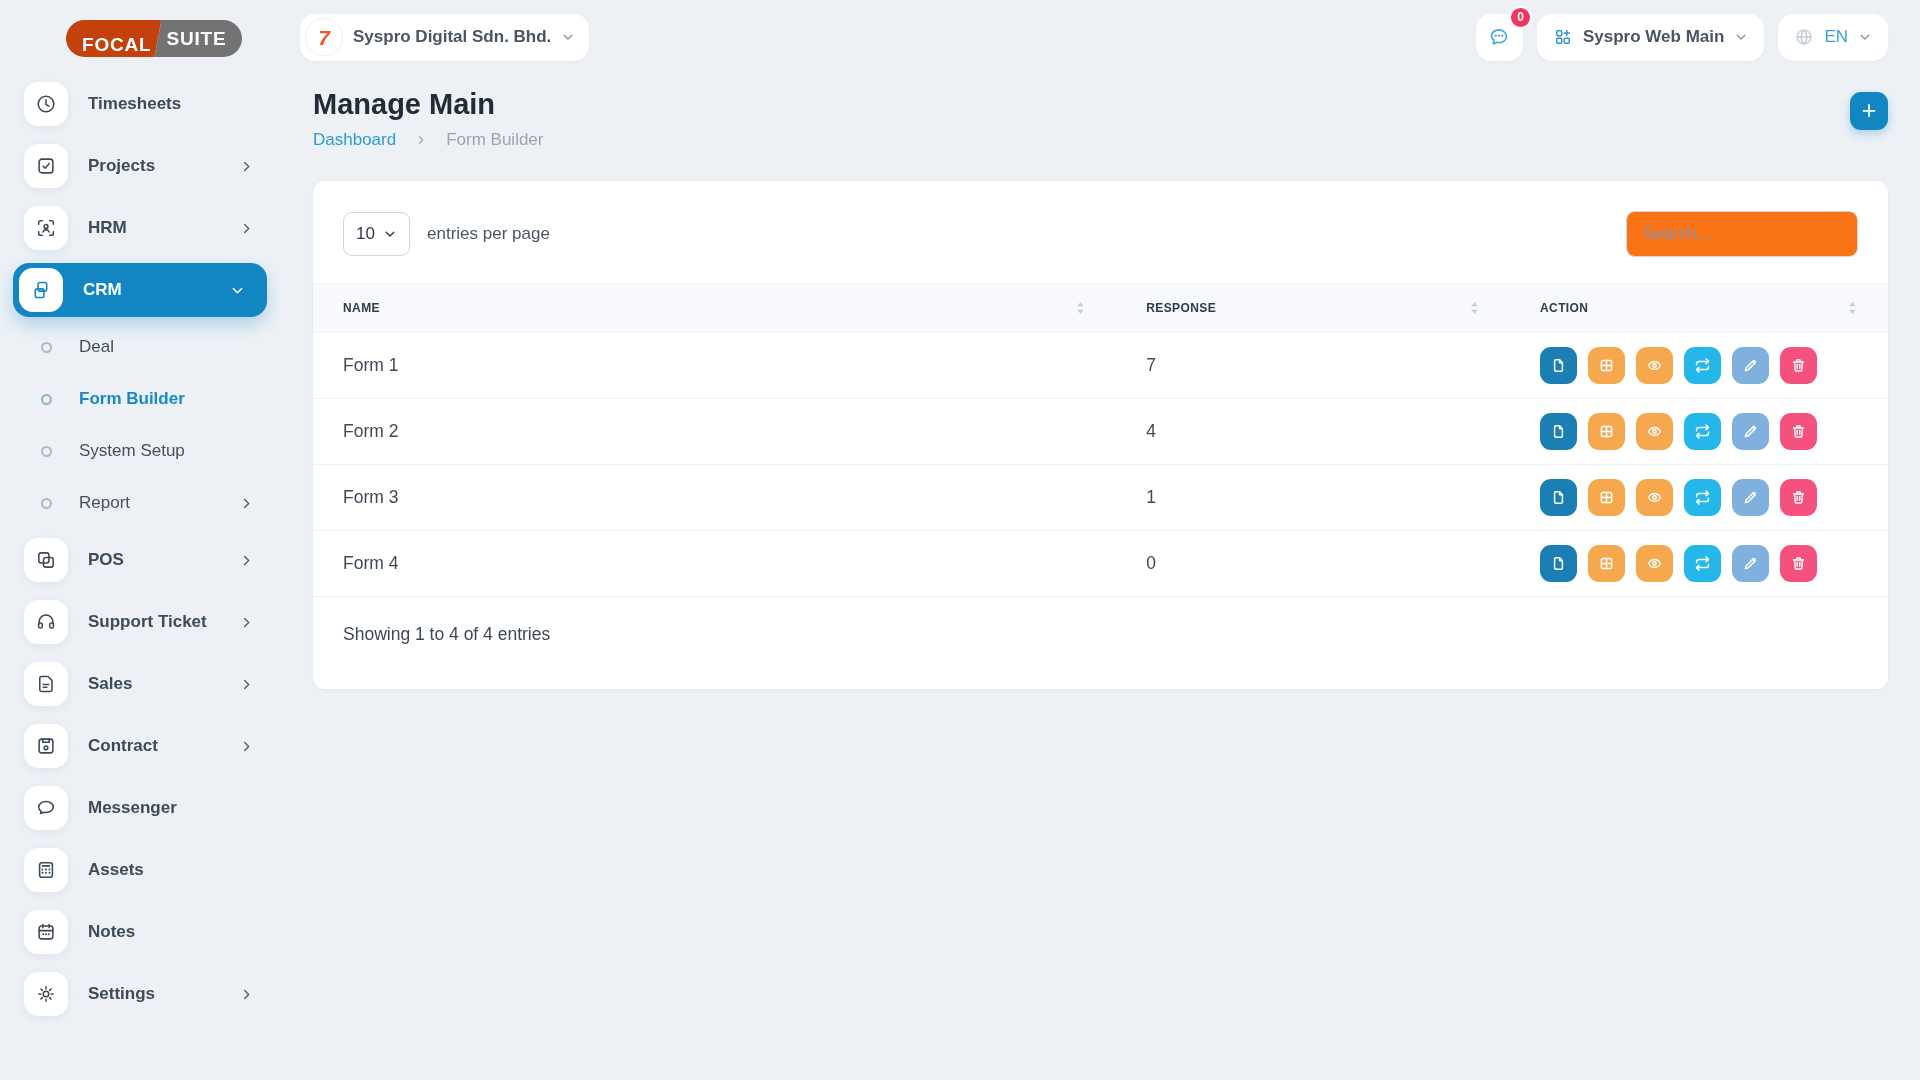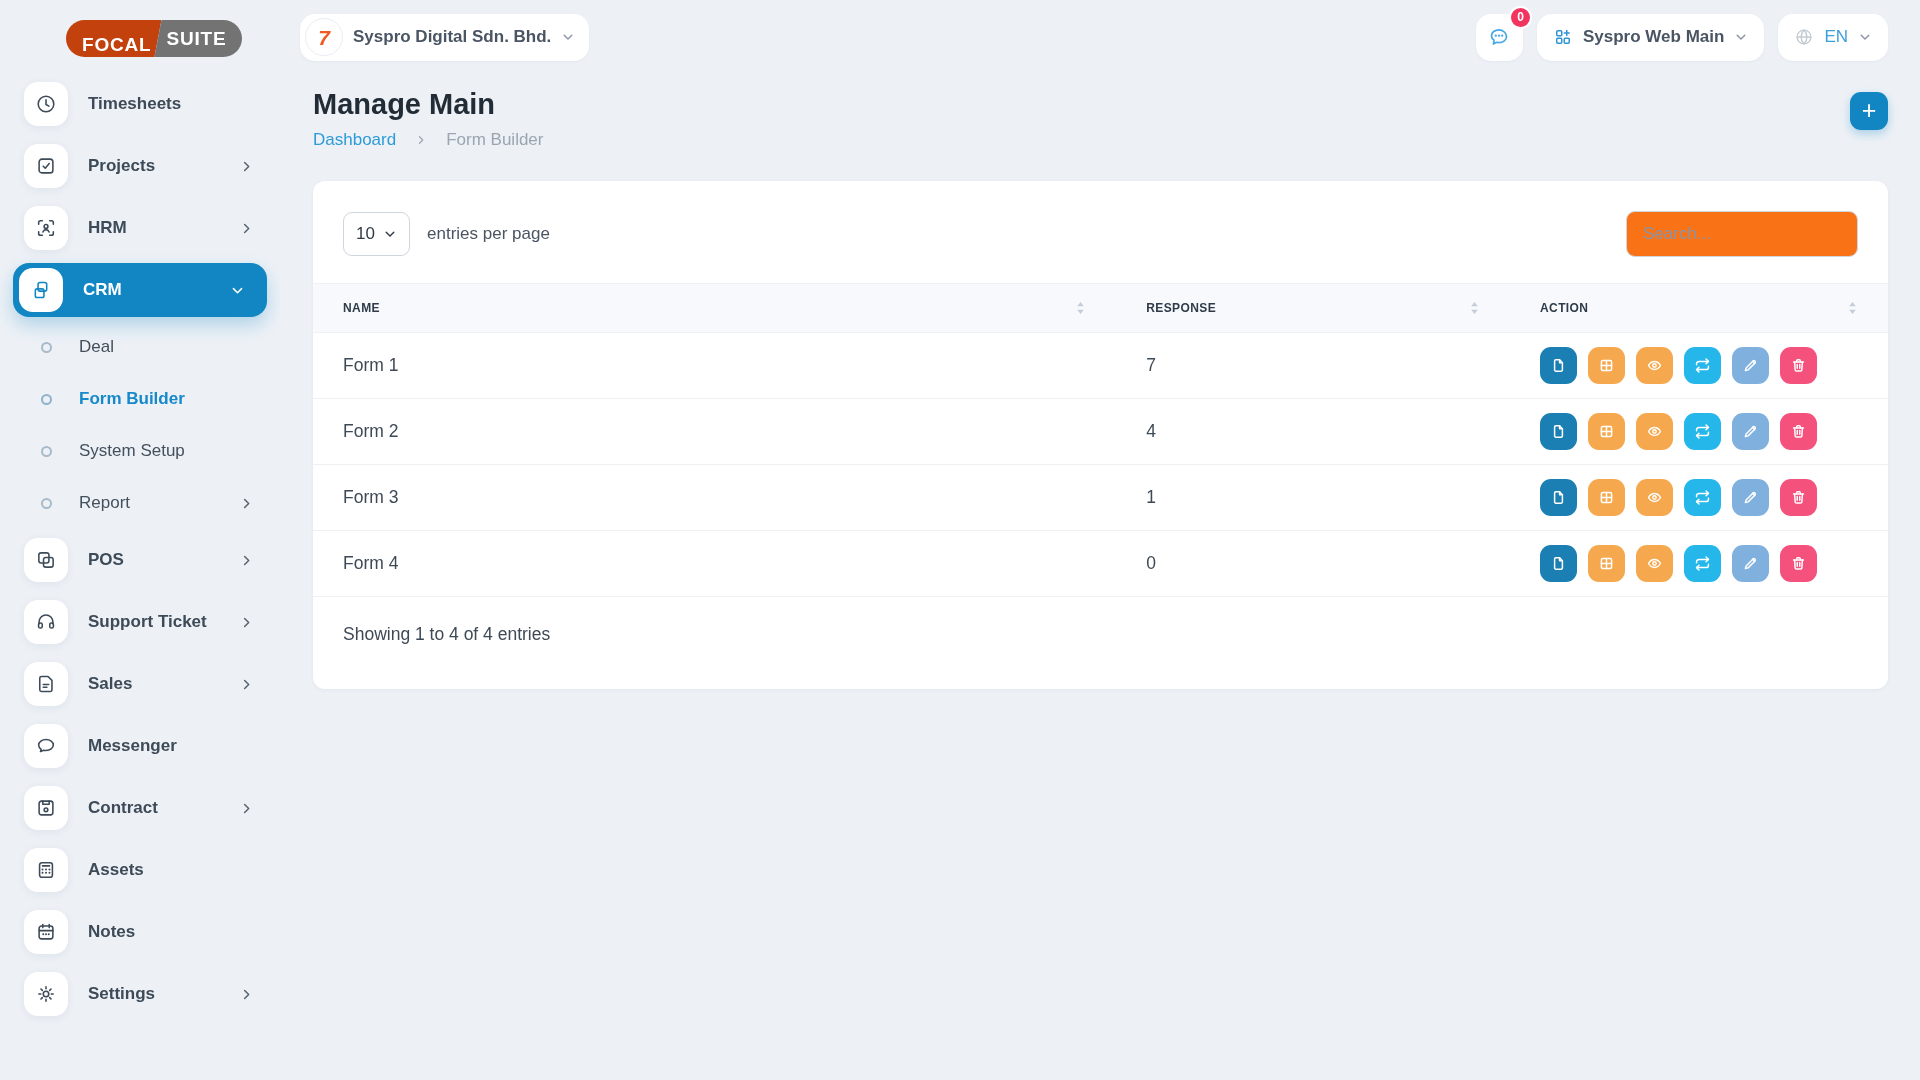--- a/index.html
+++ b/index.html
@@ -231,39 +231,39 @@
           <span class="nav-label">Sales</span>
           <span class="nav-chevron">
             <svg viewBox="0 0 24 24" fill="none" stroke="currentColor" stroke-width="1.7" stroke-linecap="round" stroke-linejoin="round">
               <path d="M9 5.5l6.5 6.5L9 18.5"></path>
             </svg>
           </span>
         </div>
         <div class="nav-item">
           <span class="icon-box">
             <svg viewBox="0 0 24 24" fill="none" stroke="currentColor" stroke-width="1.7" stroke-linecap="round" stroke-linejoin="round">
-              <path d="M20 11c0 3.3-3.6 6-8 6-.9 0-1.8-.1-2.6-.3L6 18l.7-2.4C5 14.4 4 12.8 4 11c0-3.3 3.6-6 8-6s8 2.7 8 6z"></path>
-            </svg>
-          </span>
-          <span class="nav-label">Messenger</span>
-        </div>
-        <div class="nav-item">
-          <span class="icon-box">
-            <svg viewBox="0 0 24 24" fill="none" stroke="currentColor" stroke-width="1.7" stroke-linecap="round" stroke-linejoin="round">
               <rect x="4.5" y="4.5" width="15" height="15" rx="2.5"></rect>
               <path d="M8.5 4.5v3.4h7V4.5"></path>
               <circle cx="12" cy="14" r="2"></circle>
             </svg>
           </span>
           <span class="nav-label">Contract</span>
           <span class="nav-chevron">
             <svg viewBox="0 0 24 24" fill="none" stroke="currentColor" stroke-width="1.7" stroke-linecap="round" stroke-linejoin="round">
               <path d="M9 5.5l6.5 6.5L9 18.5"></path>
             </svg>
           </span>
+        </div>
+        <div class="nav-item">
+          <span class="icon-box">
+            <svg viewBox="0 0 24 24" fill="none" stroke="currentColor" stroke-width="1.7" stroke-linecap="round" stroke-linejoin="round">
+              <path d="M20 11c0 3.3-3.6 6-8 6-.9 0-1.8-.1-2.6-.3L6 18l.7-2.4C5 14.4 4 12.8 4 11c0-3.3 3.6-6 8-6s8 2.7 8 6z"></path>
+            </svg>
+          </span>
+          <span class="nav-label">Messenger</span>
         </div>
         <div class="nav-item">
           <span class="icon-box">
             <svg viewBox="0 0 24 24" fill="none" stroke="currentColor" stroke-width="1.7" stroke-linecap="round" stroke-linejoin="round">
               <rect x="5" y="4" width="14" height="16" rx="2.5"></rect>
               <path d="M8.2 7.5h7.6"></path>
               <path d="M8.2 11.5h.01M12 11.5h.01M15.8 11.5h.01M8.2 15h.01M12 15h.01M15.8 15h.01" stroke-width="2.2"></path>
             </svg>
           </span>
           <span class="nav-label">Assets</span>

